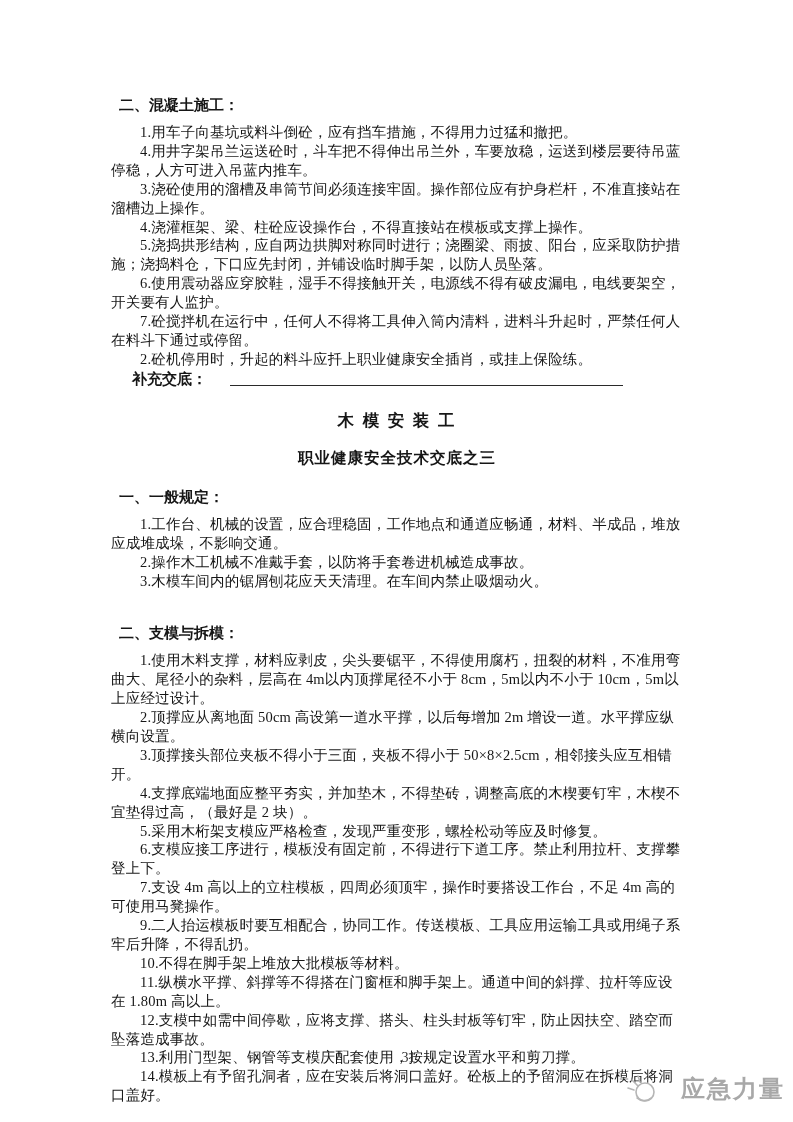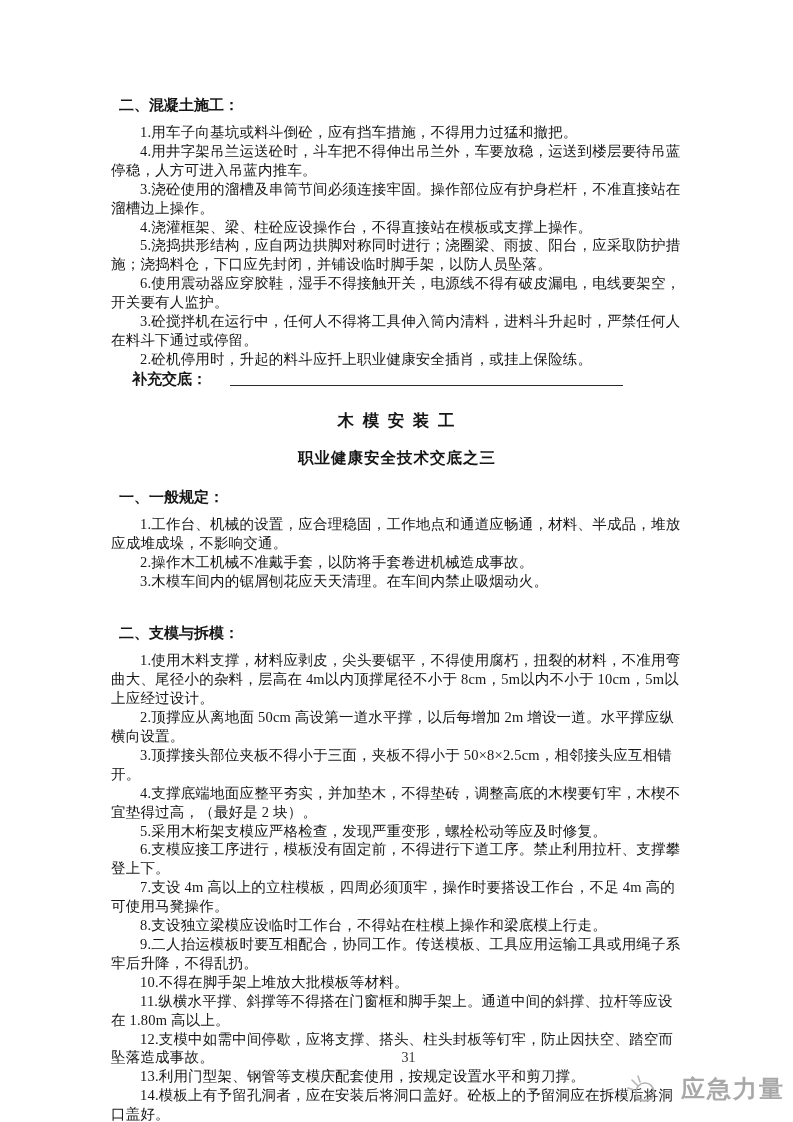--- a/index.html
+++ b/index.html
@@ -117,21 +117,21 @@
   <div class="section">
     <p class="sec-heading">二、混凝土施工：</p>
     <div class="items">
 
     <p>1.用车子向基坑或料斗倒砼，应有挡车措施，不得用力过猛和撤把。</p>
         <p>4.用井字架吊兰运送砼时，斗车把不得伸出吊兰外，车要放稳，运送到楼层要待吊蓝停稳，人方可进入吊蓝内推车。</p>
         <p>3.浇砼使用的溜槽及串筒节间必须连接牢固。操作部位应有护身栏杆，不准直接站在溜槽边上操作。</p>
         <p>4.浇灌框架、梁、柱砼应设操作台，不得直接站在模板或支撑上操作。</p>
         <p>5.浇捣拱形结构，应自两边拱脚对称同时进行；浇圈梁、雨披、阳台，应采取防护措施；浇捣料仓，下口应先封闭，并铺设临时脚手架，以防人员坠落。</p>
         <p>6.使用震动器应穿胶鞋，湿手不得接触开关，电源线不得有破皮漏电，电线要架空，开关要有人监护。</p>
-        <p>3.砼搅拌机在运行中，任何人不得将工具伸入筒内清料，进料斗升起时，严禁任何人在料斗下通过或停留。</p>
+        <p>7.砼搅拌机在运行中，任何人不得将工具伸入筒内清料，进料斗升起时，严禁任何人在料斗下通过或停留。</p>
         <p>2.砼机停用时，升起的料斗应扦上职业健康安全插肖，或挂上保险练。</p>
       </div>
     <div class="supplement">
       <span class="supplement-label">补充交底：</span>
       <span class="supplement-underline"></span>
     </div>
   </div>
 
   <div class="title-block">
     <p class="title-line1">木 模 安 装 工</p>
@@ -155,21 +155,20 @@
     <p class="sec-heading">二、支模与拆模：</p>
     <div class="items">
 
     <p>1.使用木料支撑，材料应剥皮，尖头要锯平，不得使用腐朽，扭裂的材料，不准用弯曲大、尾径小的杂料，层高在 4m以内顶撑尾径不小于 8cm，5m以内不小于 10cm，5m以上应经过设计。</p>
         <p>2.顶撑应从离地面 50cm 高设第一道水平撑，以后每增加 2m 增设一道。水平撑应纵横向设置。</p>
         <p>3.顶撑接头部位夹板不得小于三面，夹板不得小于 50×8×2.5cm，相邻接头应互相错开。</p>
         <p>4.支撑底端地面应整平夯实，并加垫木，不得垫砖，调整高底的木楔要钉牢，木楔不宜垫得过高，（最好是 2 块）。</p>
         <p>5.采用木桁架支模应严格检查，发现严重变形，螺栓松动等应及时修复。</p>
         <p>6.支模应接工序进行，模板没有固定前，不得进行下道工序。禁止利用拉杆、支撑攀登上下。</p>
         <p>7.支设 4m 高以上的立柱模板，四周必须顶牢，操作时要搭设工作台，不足 4m 高的可使用马凳操作。</p>
-        <p>8.支设独立梁模应设临时工作台，不得站在柱模上操作和梁底模上行走。</p>
         <p>9.二人抬运模板时要互相配合，协同工作。传送模板、工具应用运输工具或用绳子系牢后升降，不得乱扔。</p>
         <p>10.不得在脚手架上堆放大批模板等材料。</p>
         <p>11.纵横水平撑、斜撑等不得搭在门窗框和脚手架上。通道中间的斜撑、拉杆等应设在 1.80m 高以上。</p>
         <p>12.支模中如需中间停歇，应将支撑、搭头、柱头封板等钉牢，防止因扶空、踏空而坠落造成事故。</p>
         <p>13.利用门型架、钢管等支模庆配套使用，按规定设置水平和剪刀撑。</p>
         <p>14.模板上有予留孔洞者，应在安装后将洞口盖好。砼板上的予留洞应在拆模后将洞口盖好。</p>
       </div>
   </div>
 
 </div>

